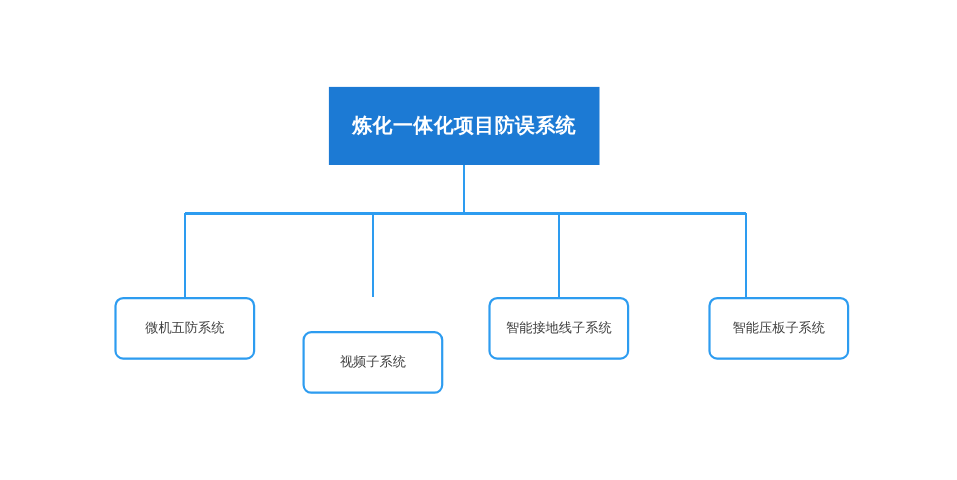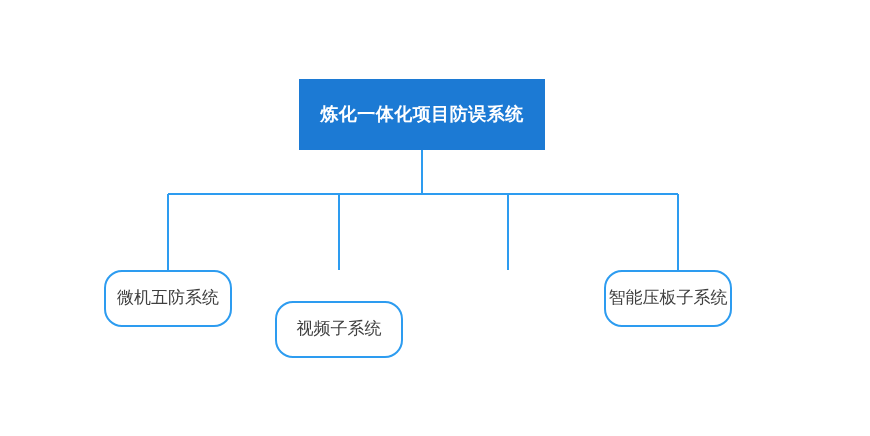--- a/index.html
+++ b/index.html
@@ -46,29 +46,29 @@
     font-size: 18px;
     font-weight: bold;
     letter-spacing: 0.5px;
   }
   .node-child {
     top: 270px;
     width: 128px;
     height: 57px;
     background: #ffffff;
     border: 2px solid #2D9CF0;
-    border-radius: 18px;
+    border-radius: 8px;
     color: #3f3f3f;
-    font-size: 17px;
+    font-size: 12px;
     font-weight: normal;
   }
   .node-child-0 { left: 104px; }
   .node-child-1 { left: 275px; margin-top: 31px; }
   .node-child-2 { left: 444px; }
-  .node-child-3 { left: 604px; }
+  .node-child-3 { left: 644px; }
   .node-label {
     display: block;
     line-height: 1.2;
     white-space: nowrap;
   }
 </style>
 </head>
 <body>
 
 <div id="diagram-canvas">
@@ -89,18 +89,21 @@
   </div>
 
   <div class="node node-child node-child-0">
     <span class="node-label">微机五防系统</span>
   </div>
 
   <div class="node node-child node-child-1">
     <span class="node-label">视频子系统</span>
   </div>
 
+  <div class="node node-child node-child-2">
+    <span class="node-label">智能接地线子系统</span>
+  </div>
 
   <div class="node node-child node-child-3">
     <span class="node-label">智能压板子系统</span>
   </div>
 
 </div>
 
 </body></html>

